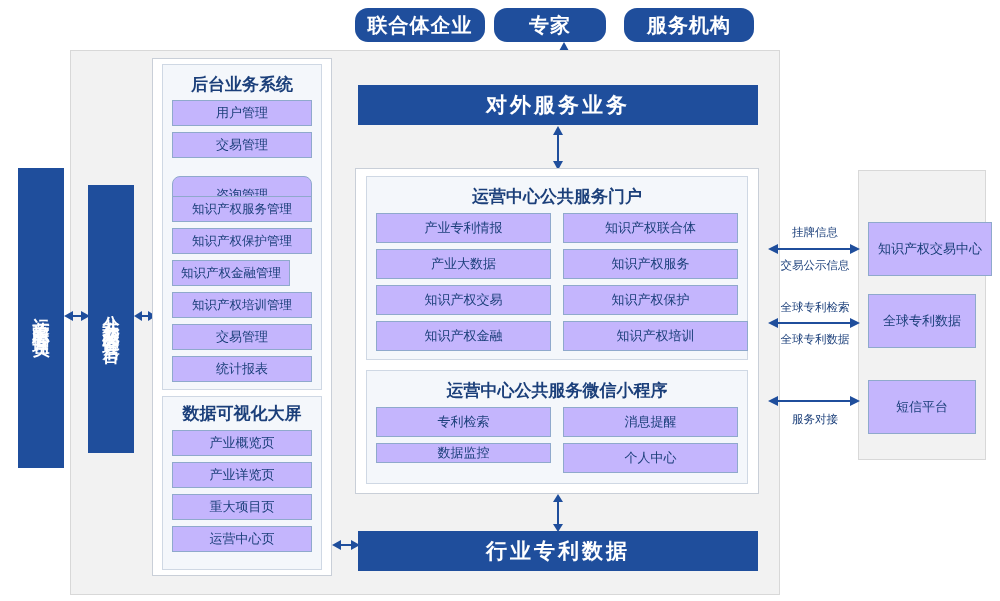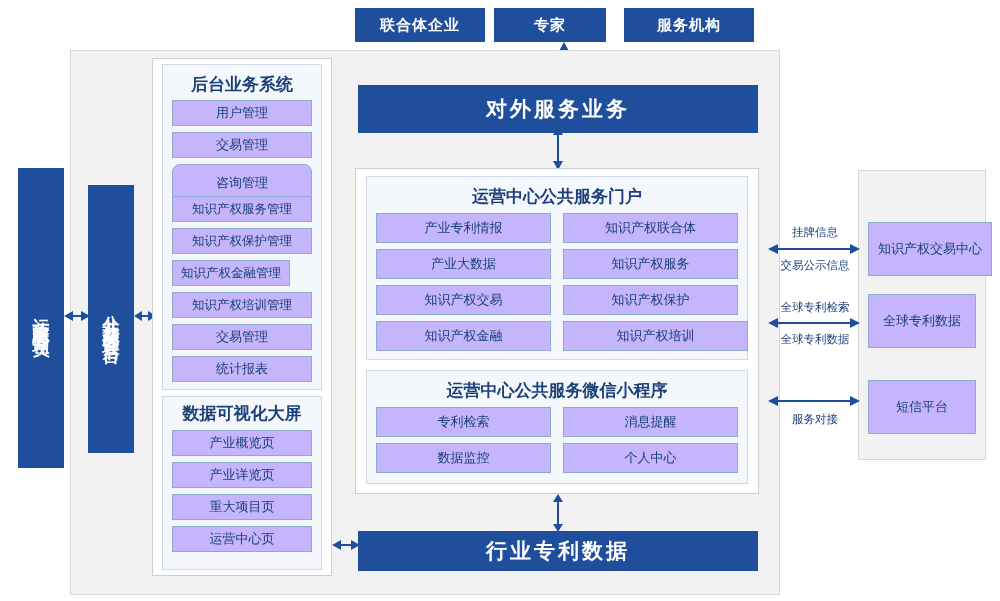--- a/index.html
+++ b/index.html
@@ -22,21 +22,21 @@
   
   .solid-blue {
     background: #1f4e9c;
     color: #ffffff;
     display: flex;
     align-items: center;
     justify-content: center;
     font-weight: bold;
     text-align: center;
   }
-  .top-box { font-size: 15px; letter-spacing: 1px; }
+  .top-box { font-size: 20px; letter-spacing: 1px; border-radius: 13px; }
   .wide-bar { font-size: 21px; letter-spacing: 3px; }
 
   
   .grey-panel {
     background: #f2f2f2;
     border: 1px solid #d8d8d8;
   }
   .panel-plain {
     background: #ffffff;
     border: 1px solid #c9cfd8;
@@ -141,21 +141,21 @@
     <polygon points="22,11 14,6 14,16" fill="#1f4e9c"></polygon>
   </svg>
 
   <div class="abs panel-plain" style="left:152px; top:58px; width:180px; height:518px;"></div>
 
   <div class="abs panel-inner" style="left:162px; top:64px; width:160px; height:326px;"></div>
   <div class="abs section-title section-title-lg" style="left:162px; top:70px; width:160px; height:28px;">后台业务系统</div>
 
   <div class="abs cell" style="left:172px; top:100px; width:140px; height:26px;">用户管理</div>
   <div class="abs cell" style="left:172px; top:132px; width:140px; height:26px;">交易管理</div>
-  <div class="abs cell" style="left:172px; top:164px; width:140px; height:38px;border-radius:8px;">咨询管理</div>
+  <div class="abs cell" style="left:172px; top:176px; width:140px; height:38px;border-radius:8px;">咨询管理</div>
   <div class="abs cell cell-sm" style="left:172px; top:196px; width:140px; height:26px;">知识产权服务管理</div>
   <div class="abs cell cell-sm" style="left:172px; top:228px; width:140px; height:26px;">知识产权保护管理</div>
   <div class="abs cell cell-sm" style="left:172px; top:260px; width:118px; height:26px;">知识产权金融管理</div>
   <div class="abs cell cell-sm" style="left:172px; top:292px; width:140px; height:26px;">知识产权培训管理</div>
   <div class="abs cell" style="left:172px; top:324px; width:140px; height:26px;">交易管理</div>
   <div class="abs cell" style="left:172px; top:356px; width:140px; height:26px;">统计报表</div>
 
   <div class="abs panel-inner" style="left:162px; top:396px; width:160px; height:174px;"></div>
   <div class="abs section-title section-title-lg" style="left:162px; top:398px; width:160px; height:30px;">数据可视化大屏</div>
 
@@ -163,21 +163,21 @@
   <div class="abs cell" style="left:172px; top:462px; width:140px; height:26px;">产业详览页</div>
   <div class="abs cell" style="left:172px; top:494px; width:140px; height:26px;">重大项目页</div>
   <div class="abs cell" style="left:172px; top:526px; width:140px; height:26px;">运营中心页</div>
 
   <svg class="arrow" style="left:332px; top:534px; width:28px; height:22px;" viewBox="0 0 28 22">
     <line x1="6" y1="11" x2="22" y2="11" stroke="#1f4e9c" stroke-width="2"></line>
     <polygon points="0,11 9,6 9,16" fill="#1f4e9c"></polygon>
     <polygon points="28,11 19,6 19,16" fill="#1f4e9c"></polygon>
   </svg>
 
-  <div class="abs solid-blue wide-bar" style="left:358px; top:85px; width:400px; height:48px;">对外服务业务</div>
+  <div class="abs solid-blue wide-bar" style="left:358px; top:85px; width:400px; height:40px;">对外服务业务</div>
 
   <svg class="arrow" style="left:546px; top:126px; width:24px; height:44px;" viewBox="0 0 24 44">
     <line x1="12" y1="7" x2="12" y2="37" stroke="#1f4e9c" stroke-width="2"></line>
     <polygon points="12,0 7,9 17,9" fill="#1f4e9c"></polygon>
     <polygon points="12,44 7,35 17,35" fill="#1f4e9c"></polygon>
   </svg>
 
   <div class="abs panel-plain" style="left:355px; top:168px; width:404px; height:326px;"></div>
 
   <div class="abs panel-inner" style="left:366px; top:176px; width:382px; height:184px;"></div>
@@ -190,21 +190,21 @@
   <div class="abs cell" style="left:376px; top:285px; width:175px; height:30px;">知识产权交易</div>
   <div class="abs cell" style="left:563px; top:285px; width:175px; height:30px;">知识产权保护</div>
   <div class="abs cell" style="left:376px; top:321px; width:175px; height:30px;">知识产权金融</div>
   <div class="abs cell" style="left:563px; top:321px; width:185px; height:30px;">知识产权培训</div>
 
   <div class="abs panel-inner" style="left:366px; top:370px; width:382px; height:114px;"></div>
   <div class="abs section-title section-title-lg" style="left:366px; top:374px; width:382px; height:32px;">运营中心公共服务微信小程序</div>
 
   <div class="abs cell" style="left:376px; top:407px; width:175px; height:30px;">专利检索</div>
   <div class="abs cell" style="left:563px; top:407px; width:175px; height:30px;">消息提醒</div>
-  <div class="abs cell" style="left:376px; top:443px; width:175px; height:30px;">数据监控</div>
+  <div class="abs cell" style="left:376px; top:443px; width:175px; height:20px;">数据监控</div>
   <div class="abs cell" style="left:563px; top:443px; width:175px; height:30px;">个人中心</div>
 
   <svg class="arrow" style="left:546px; top:494px; width:24px; height:38px;" viewBox="0 0 24 38">
     <line x1="12" y1="6" x2="12" y2="32" stroke="#1f4e9c" stroke-width="2"></line>
     <polygon points="12,0 7,8 17,8" fill="#1f4e9c"></polygon>
     <polygon points="12,38 7,30 17,30" fill="#1f4e9c"></polygon>
   </svg>
 
   <div class="abs solid-blue wide-bar" style="left:358px; top:531px; width:400px; height:40px;">行业专利数据</div>
 

